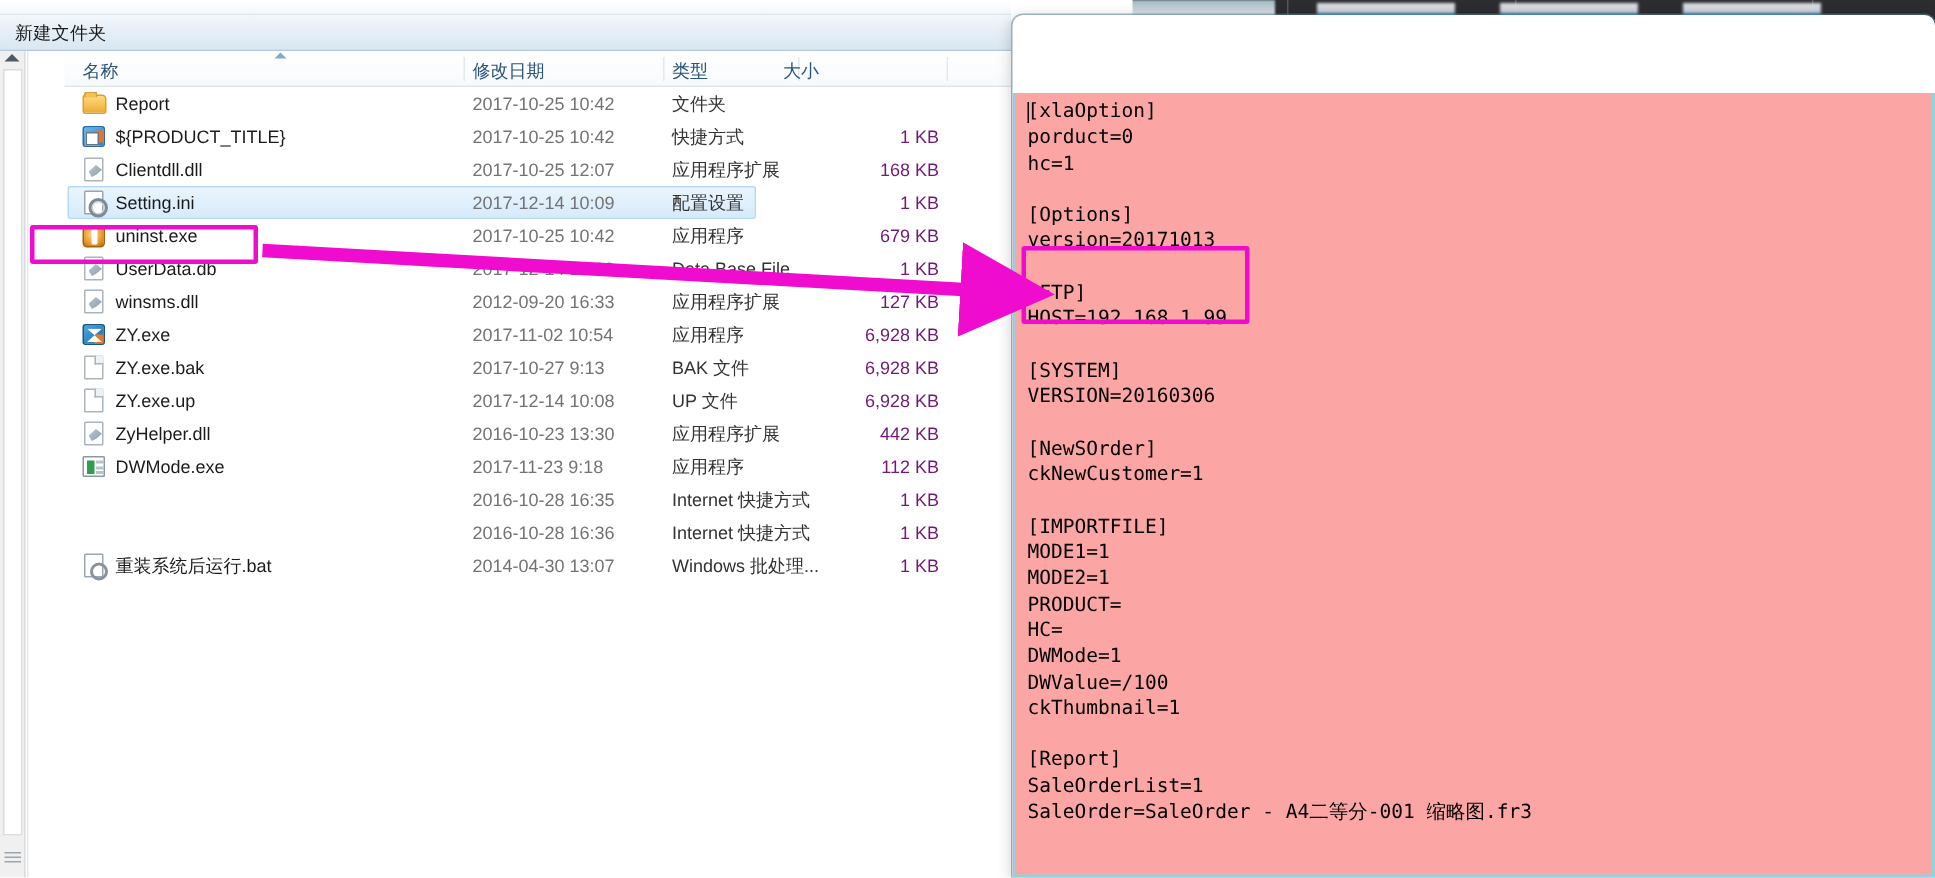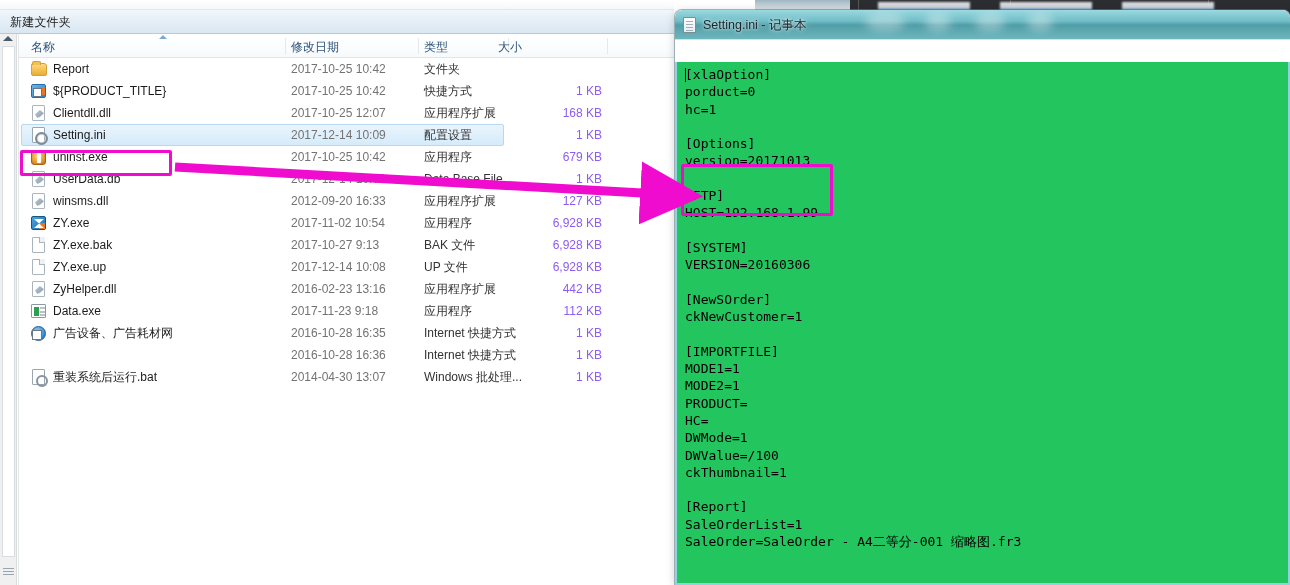--- a/index.html
+++ b/index.html
@@ -94,21 +94,21 @@
   .outer-scroll .grip {
     position: absolute; left: 3px; bottom: 10px; width: 11px; height: 9px;
   }
   .outer-scroll .grip i {
     display: block; height: 1px; background: #9aa5ad; margin: 2px 0;
   }
 
   
   .list-pane {
     position: absolute; left: 18px; top: 34px; width: 656px; height: 551px;
-    background: #ffffff; border-left: 1px solid #e3e8eb;
+    background: #ffffff; border-left: 1px solid #e3e8eb; padding-left: 24px;
   }
 
   .col-head {
     position: relative; height: 24px;
     background: linear-gradient(180deg,#ffffff 0%,#f7fafc 100%);
     border-bottom: 1px solid #dfe6ea;
   }
   .col-head .ch {
     position: absolute; top: 5px; font-size: 12px; color: #2b5378;
     white-space: nowrap;
@@ -140,21 +140,21 @@
     position: absolute; left: 272px; top: 0; height: 22px; line-height: 22px;
     color: #737373;
     text-align: center;
   }
   .cell-type {
     position: absolute; left: 405px; top: 0; height: 22px; line-height: 22px;
     color: #333;
   }
   .cell-size {
     position: absolute; left: 495px; width: 88px; top: 0; height: 22px;
-    line-height: 22px; text-align: right; color: #8b5cf6;
+    line-height: 22px; text-align: right; color: #701a75;
   }
 
   
   .ico { position: absolute; left: 0px; top: 4px; width: 16px; height: 15px; }
   .ico.folder {
     background: linear-gradient(180deg,#ffd985 0%,#f5c152 55%,#e8ae35 100%);
     border: 1px solid #d9a032; border-radius: 2px 3px 2px 2px; top: 5px; height: 13px;
   }
   .ico.folder:before {
     content:""; position:absolute; left:0; top:-3px; width:7px; height:3px;
@@ -297,21 +297,21 @@
     background: linear-gradient(180deg,#fcfdfd 0%,#f3f6f7 100%);
     border-bottom: 1px solid #dfe6e8;
     padding-left: 6px;
   }
   .np-menu {
     display: inline-block; font-size: 12px; color: #111;
     padding: 3px 7px; line-height: 16px;
   }
   .np-body {
     position: absolute; left: 0; right: 0; top: 52px; bottom: 0;
-    background: #22c55e;
+    background: #fca5a5;
     border-left: 2px solid #8fd3de;
     border-right: 2px solid #8fd3de;
     border-bottom: 2px solid #8fd3de;
     padding: 4px 0 0 8px;
   }
   .np-caret {
     position: absolute; left: 8px; top: 6px; width: 1px; height: 14px; background: #000;
   }
   .np-text {
     font-family: "DejaVu Sans Mono", "Liberation Mono", monospace;
@@ -432,62 +432,51 @@
             <div class="cell-size">6,928 KB</div>
           </div>
           <div class="row">
             <div class="cell-name"><span class="ico doc"></span><span>ZY.exe.up</span></div>
             <div class="cell-date">2017-12-14 10:08</div>
             <div class="cell-type">UP 文件</div>
             <div class="cell-size">6,928 KB</div>
           </div>
           <div class="row">
             <div class="cell-name"><span class="ico dll"></span><span>ZyHelper.dll</span></div>
-            <div class="cell-date">2016-02-23 13:16</div>
+            <div class="cell-date">2016-10-23 13:30</div>
             <div class="cell-type">应用程序扩展</div>
             <div class="cell-size">442 KB</div>
           </div>
           <div class="row">
-            <div class="cell-name"><span class="ico srv"></span><span>Data.exe</span></div>
+            <div class="cell-name"><span class="ico srv"></span><span>DWMode.exe</span></div>
             <div class="cell-date">2017-11-23 9:18</div>
             <div class="cell-type">应用程序</div>
             <div class="cell-size">112 KB</div>
           </div>
           <div class="row">
-            <div class="cell-name"><span class="ico inet"></span><span>广告设备、广告耗材网</span></div>
             <div class="cell-date">2016-10-28 16:35</div>
             <div class="cell-type">Internet 快捷方式</div>
             <div class="cell-size">1 KB</div>
           </div>
           <div class="row">
             <div class="cell-date">2016-10-28 16:36</div>
             <div class="cell-type">Internet 快捷方式</div>
             <div class="cell-size">1 KB</div>
           </div>
           <div class="row">
             <div class="cell-name"><span class="ico bat"></span><span>重装系统后运行.bat</span></div>
             <div class="cell-date">2014-04-30 13:07</div>
             <div class="cell-type">Windows 批处理...</div>
             <div class="cell-size">1 KB</div>
           </div>
         </div>
     </div>
   </div>
 
   <div class="notepad">
-    <div class="np-titlebar">
-      <div class="glass-blob" style="left:190px;width:40px"></div>
-      <div class="glass-blob" style="left:250px;width:26px"></div>
-      <div class="glass-blob" style="left:300px;width:30px"></div>
-      <div class="glass-blob" style="left:352px;width:26px"></div>
-      <div class="np-icon">
-          <i></i>
-        </div>
-      <div class="np-title">Setting.ini - 记事本</div>
-    </div>
 
 
     <div class="np-body">
       <div class="np-caret"></div>
       <pre class="np-text">[xlaOption]
 porduct=0
 hc=1
 
 [Options]
 version=20171013

